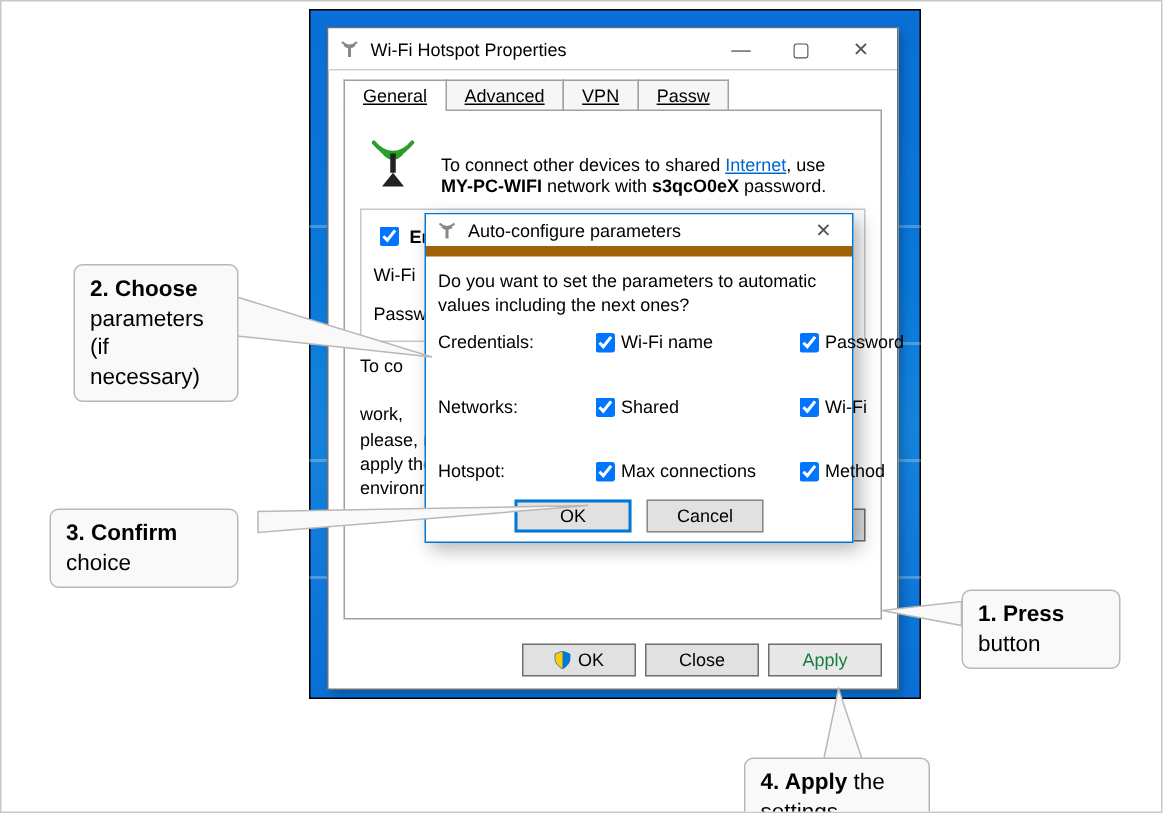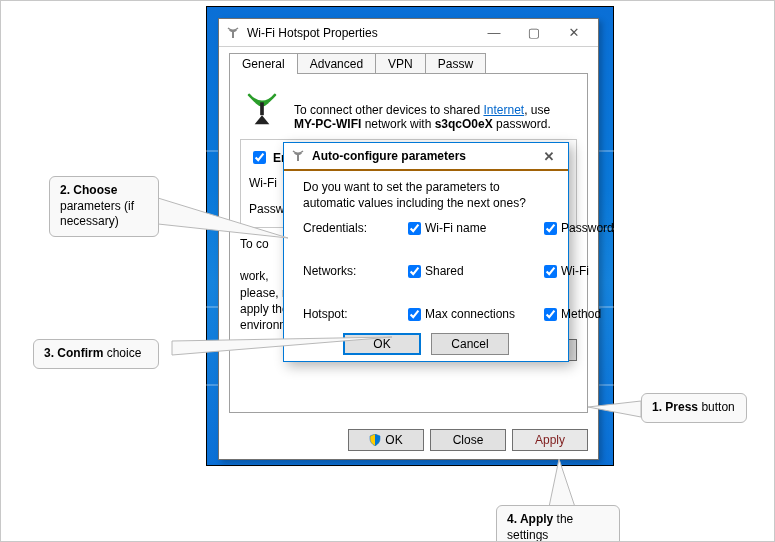--- a/index.html
+++ b/index.html
@@ -41,21 +41,21 @@
     display:flex; align-items:center;
     border-bottom: 1px solid #d0d0d0;
     padding: 0 4px 0 6px;
     background:#fff;
   }
   .titlebar .icon svg{width:16px;height:16px;display:block;}
   .titlebar .title {margin-left:6px; flex:1;}
   .winbtn {width:40px;height:26px;display:flex;align-items:center;justify-content:center;font-size:13px;color:#555;}
 
   .content { padding: 6px 10px 10px 10px; }
-  .tabs { display:flex; }
+  .tabs { display:flex;text-decoration:underline; }
   .tab {
     padding: 3px 12px;
     border: 1px solid #a0a0a0;
     border-bottom: none;
     background: #f6f6f6;
     margin-right:-1px;
   }
   .tab.active { background:#fff; position:relative; z-index:2;}
   .tab-body {
     border:1px solid #a0a0a0;
@@ -85,52 +85,52 @@
   .updown .ud+.ud{border-top:none;}
 
   .para {margin-top:8px;line-height:1.35;}
   .auto-btn {float:right;margin-top:6px;width:160px;height:22px;border:1px solid #707070;background:#e1e1e1;}
 
   .btnrow {
     position:absolute; bottom:8px; left:10px; right:10px;
     display:flex; gap:6px; justify-content:flex-end;
   }
   .btn {width:76px;height:22px;border:1px solid #707070;background:#e1e1e1;display:flex;align-items:center;justify-content:center;gap:4px;font-size:12px;font-family:inherit;}
-  .btn.apply{background:#e8e8e8;color:#7f1d1d;}
+  .btn.apply{background:#e8e8e8;color:#15803d;}
   .shield{width:12px;height:12px;}
 
   
   .dialog {
     position:absolute;
     left: 282px; top: 141px;
     width: 286px; height: 220px;
     background:#fff;
     border:1px solid #0078d7;
     box-shadow:4px 4px 12px rgba(0,0,0,0.3);
     z-index:50;
   }
-  .dialog .titlebar{border-bottom:2px solid #a16207;font-weight:bold;}
-  .dialog .dbody{padding:8px 19px;}
+  .dialog .titlebar{border-bottom:7px solid #a16207;}
+  .dialog .dbody{padding:8px 8px;}
   .dialog .q{margin-bottom:10px;line-height:1.35;}
   .dgrid{display:grid;grid-template-columns:76px 1fr 1fr;row-gap:6px;column-gap:4px;gap:29px;}
   .dgrid .lbl{white-space:nowrap;}
   .dchk{display:inline-flex;align-items:center;gap:4px;white-space:nowrap;}
   .dchk input{margin:0;}
   .dbtnrow{display:flex;gap:10px;justify-content:center;margin-top:12px;}
   .dbtn{width:78px;height:22px;border:1px solid #888;background:#e1e1e1;font-family:inherit;font-size:12px;}
   .dbtn.ok{border:2px solid #0078d7;}
 
   
   .callout {
     position:absolute;
     background:#f9f9f9;
     border:1px solid #b8b8b8;
     border-radius:6px;
     padding:6px 10px;
-    font-size:12px;
+    font-size:15px;
     line-height:1.3;
     z-index:80;
   }
   .callout b{font-weight:600;}
   svg.pointer{position:absolute;z-index:79;overflow:visible;}
   svg.pointer path{fill:#f9f9f9;stroke:#b8b8b8;stroke-width:1;}
 </style>
 </head>
 <body>
 

